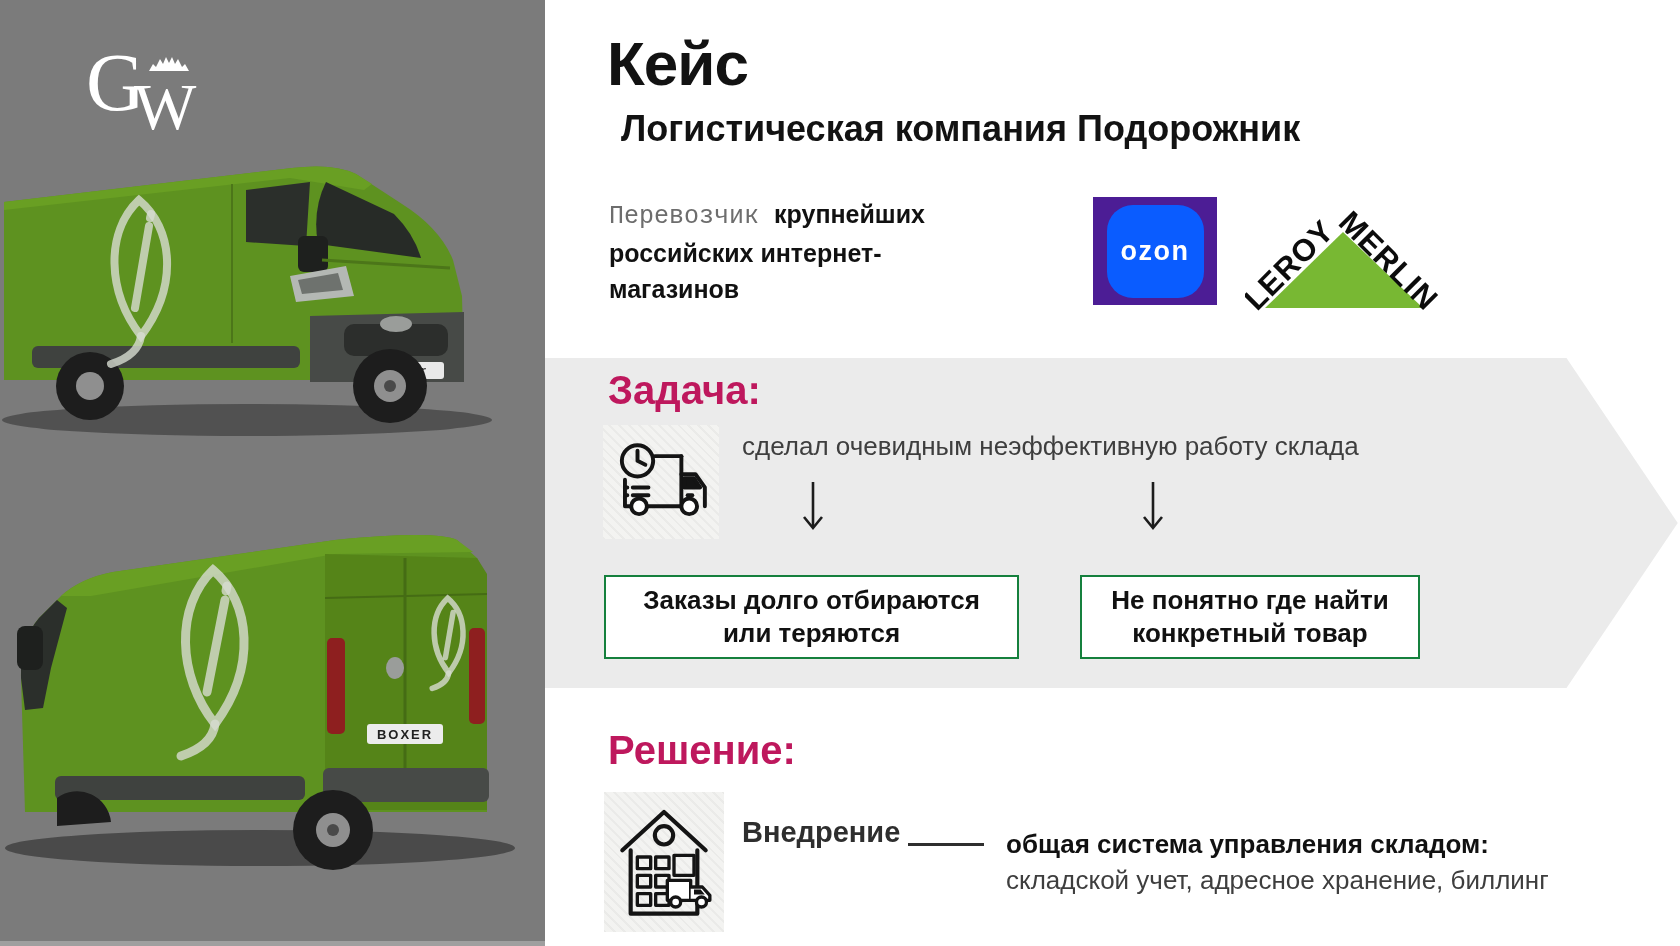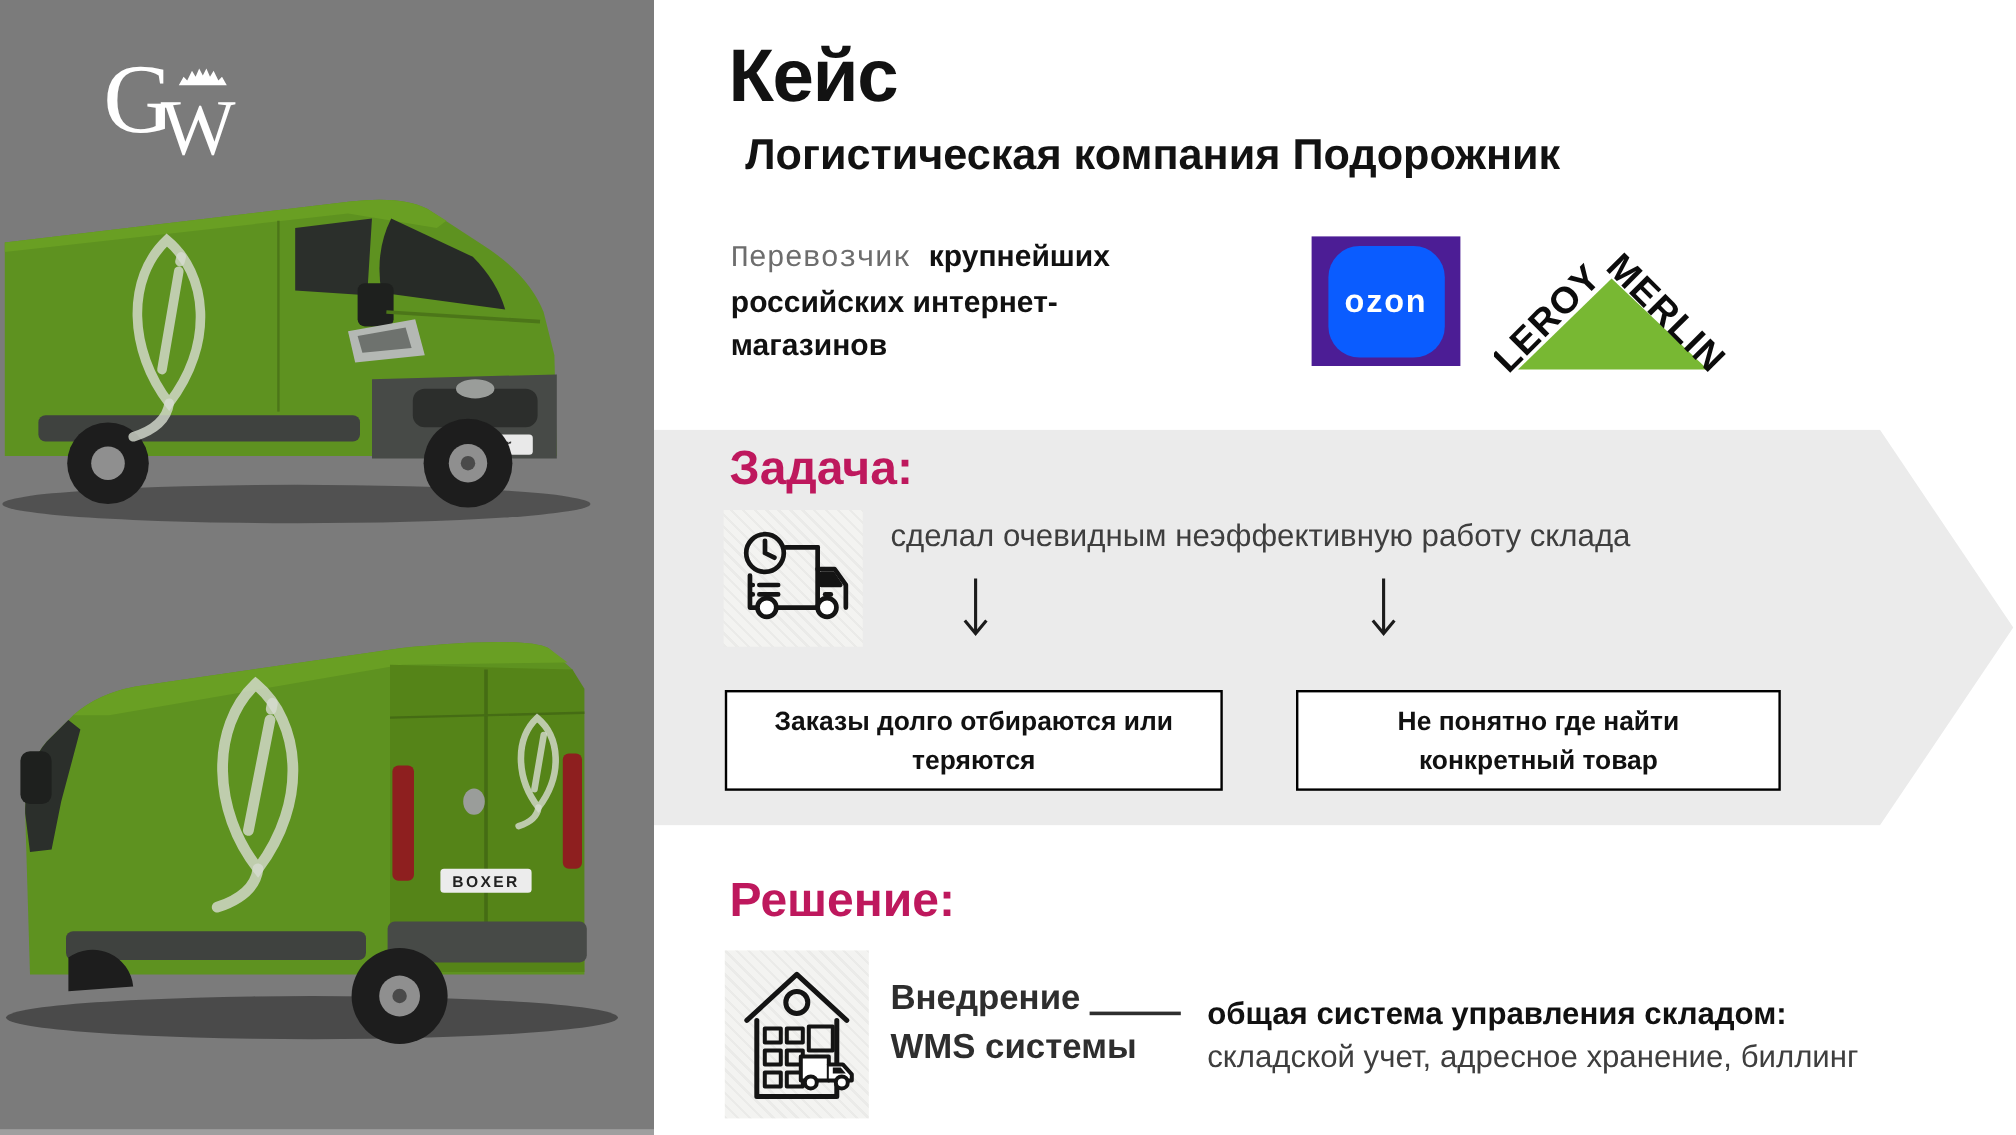--- a/index.html
+++ b/index.html
@@ -40,25 +40,25 @@
   .task-heading{left:608px;top:368px;}
   .icon-tile{background:#f3f3f1;
     background-image:repeating-linear-gradient(45deg,rgba(0,0,0,0.035) 0 2px,transparent 2px 7px);
     display:flex;align-items:center;justify-content:center;}
   .task-icon{left:603px;top:425px;width:116px;height:114px;}
   .cause{left:742px;top:430px;font-size:26px;line-height:33px;}
   .cause .bold{font-weight:bold;color:#111;}
   .cause .rest{color:#3e3e3e;}
   .down-arrow1{left:800px;top:480px;}
   .down-arrow2{left:1140px;top:480px;}
-  .consequence-box{top:575px;height:84px;background:#fff;border:2px solid #000000;
+  .consequence-box{top:575px;height:84px;background:#fff;border:2px solid #15803d;
     display:flex;align-items:center;justify-content:center;text-align:center;
-    font-size:22px;font-weight:bold;color:#111;line-height:33px;box-sizing:border-box;}
+    font-size:26px;font-weight:bold;color:#111;line-height:33px;box-sizing:border-box;}
   .box-1{left:604px;width:415px;padding:0 28px;}
-  .box-2{left:1080px;width:404px;padding:0 28px;}
+  .box-2{left:1080px;width:340px;padding:0 28px;}
 
   
   .sol-heading{left:608px;top:728px;}
   .sol-icon{left:604px;top:792px;width:120px;height:140px;}
   .sol-action{left:742px;top:812px;font-size:29px;font-weight:bold;color:#2e2e2e;line-height:41px;}
   .sol-dash{left:908px;top:843px;width:76px;height:3px;background:#2e2e2e;}
   .sol-result{left:1006px;top:798px;font-size:26px;line-height:36px;}
   .sol-result .bold{font-weight:bold;color:#111;margin-top:28px;}
   .sol-result .rest{color:#3e3e3e;}
 </style>
@@ -220,21 +220,20 @@
     <rect x="64" y="92" width="28" height="24" fill="#ffffff" stroke-width="4"></rect>
     <path d="M92,100 L106,100 L115,110 L115,116 L92,116" fill="#ffffff" stroke-width="4"></path>
     <path d="M96,103 L104,103 L109,109 L96,109 Z" fill="#141414" stroke="none"></path>
     <circle cx="74" cy="118" r="6" fill="#ffffff" stroke-width="4"></circle>
     <circle cx="105" cy="118" r="6" fill="#ffffff" stroke-width="4"></circle>
   </svg>
 </div>
 
 <div class="abs sol-action">
   <div>Внедрение</div>
-  <div>WMS системы</div>
 </div>
 
 <div class="abs sol-dash"></div>
 
 <div class="abs sol-result">
   <div class="bold">общая система управления складом:</div>
   <div class="rest">складской учет, адресное хранение, биллинг</div>
 </div>
 
 </body></html>

